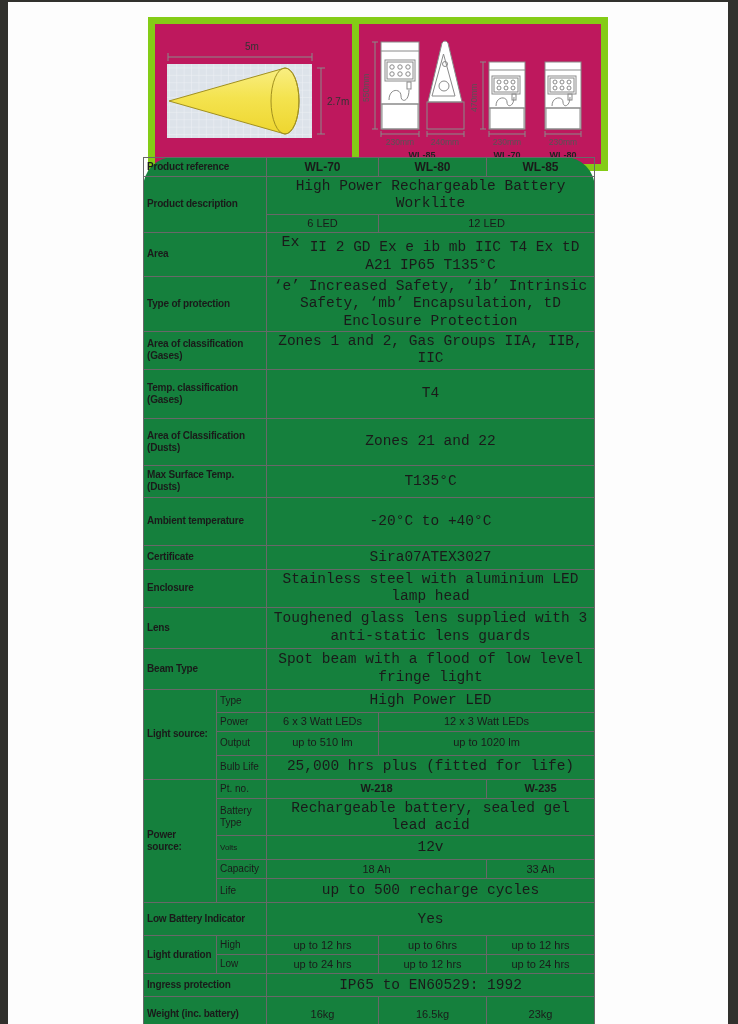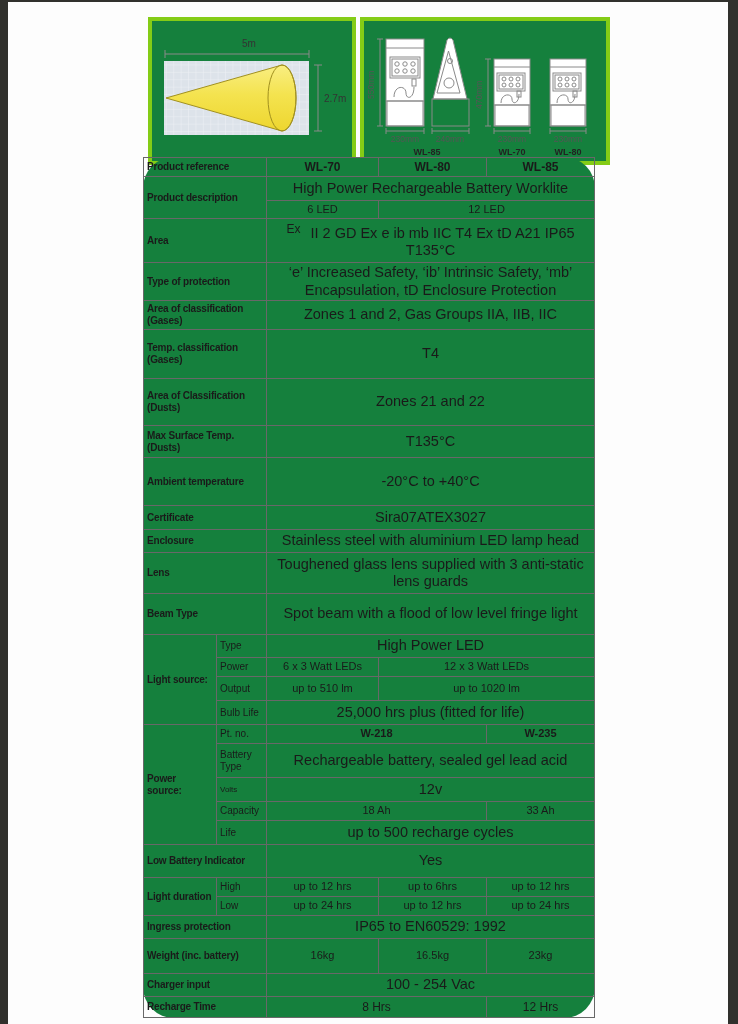--- a/index.html
+++ b/index.html
@@ -3,37 +3,37 @@
 <meta charset="utf-8">
 <style>
   html,body{margin:0;padding:0;}
   body{width:738px;height:1024px;background:#fdfdfd;font-family:"Liberation Sans",sans-serif;}
   .screen{position:relative;width:738px;height:1024px;background:#fdfdfd;overflow:hidden;}
   .edge{position:absolute;background:#31312d;}
   .edge-left{left:0;top:0;width:8px;height:1024px;}
   .edge-right{left:728px;top:0;width:10px;height:1024px;}
   .edge-top{left:0;top:0;width:738px;height:2px;}
 
-  .panel{position:absolute;background:#15803d;border:4px solid #84cc16;}
+  .panel{position:absolute;background:#be185d;border:7px solid #84cc16;}
   .panel-beam{left:148px;top:17px;width:200px;height:140px;}
-  .panel-products{left:360px;top:17px;width:242px;height:140px;}
+  .panel-products{left:352px;top:17px;width:242px;height:140px;}
 
   table.spec{position:absolute;left:143px;top:157px;width:451px;border-collapse:collapse;table-layout:fixed;background:#15803d;border-radius:31px;}
   table.spec td{border:1px solid #686868;padding:1px 3px;vertical-align:middle;color:#1a1a1a;line-height:1.2;}
   .lbl{font-weight:bold;font-size:10px;letter-spacing:-0.2px;line-height:1.25;color:#111;}
   .sub{font-size:10px;padding-left:4px;}
   .sub-tiny{font-size:8px;padding-left:4px;}
   .val{text-align:center;}
-  .lg{font-size:14.5px;}
+  .lg{font-size:14.5px;font-family:Liberation Mono, monospace;}
   .md{font-size:12px;}
   .sm{font-size:11px;}
   .b{font-weight:bold;}
   .va-top{vertical-align:top;padding-top:2px;}
   .va-bot{vertical-align:bottom;padding-bottom:2px;}
-  .sup{font-size:12px;vertical-align:5px;margin-right:10px;}
+  .sup{font-size:15px;vertical-align:5px;margin-right:10px;}
   svg text{font-family:"Liberation Sans",sans-serif;}
 </style>
 </head>
 <body>
 
 <div class="screen">
 
   <div class="edge edge-left"></div>
   <div class="edge edge-right"></div>
   <div class="edge edge-top"></div>

